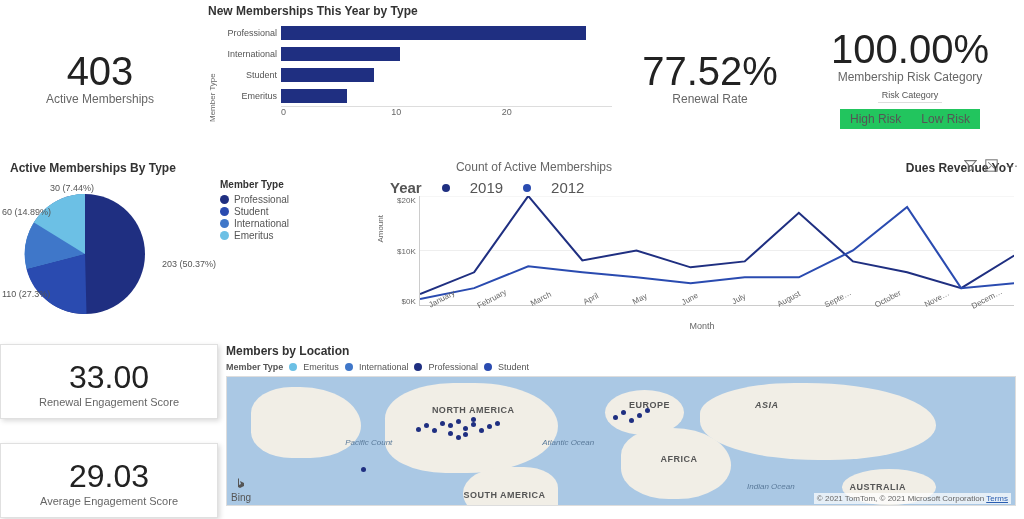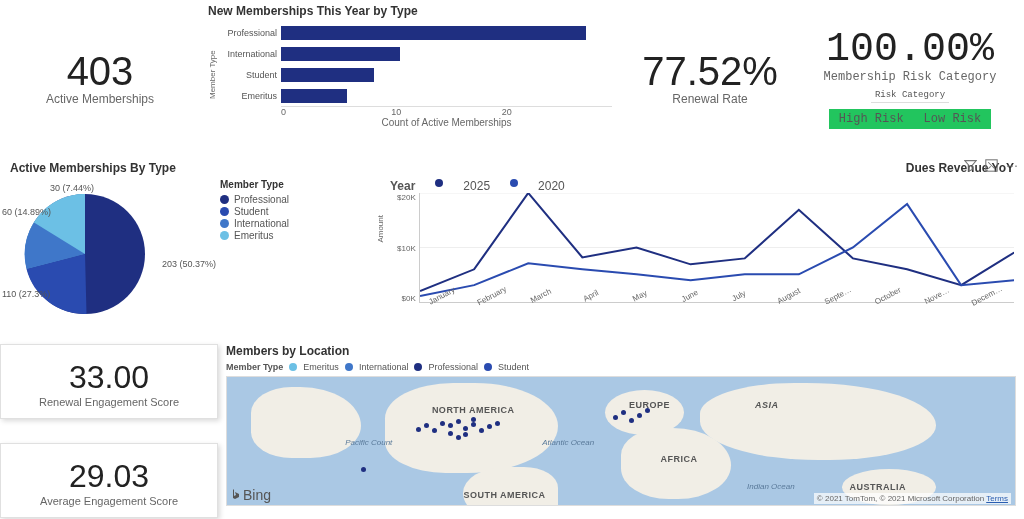--- a/index.html
+++ b/index.html
@@ -11,53 +11,53 @@
     height: 519px;
     overflow: hidden;
     position: relative;
   }
   .row1 { display: flex; align-items: flex-start; height: 155px; }
   .kpi { text-align: center; display:flex; flex-direction:column; justify-content:center; align-items:center; }
   .kpi .big { font-size: 40px; font-weight: 300; color: #222; }
   .kpi .lbl { font-size: 12px; color: #666; margin-top: -2px; }
   .kpi1 { width: 200px; height:155px; }
   .kpi3 { width: 180px; height:155px; }
-  .kpi4 { width: 220px; height:155px;font-family:Liberation Mono, monospace; }
+  .kpi4 { width: 220px; height:155px; }
 
   .barchart { width: 420px; padding: 4px 8px 0 8px; }
   .chart-title { font-size: 12px; font-weight: 600; color: #333; margin-bottom: 4px; }
   .barplot { display:flex; }
   .ylabel { font-size: 8px; color:#666; writing-mode: vertical-rl; transform: rotate(180deg); text-align:center; }
   .bars { flex:1; position:relative; }
   .barrow { display:flex; align-items:center; height:21px; }
   .barcat { width:64px; font-size:9px; color:#555; text-align:right; padding-right:4px; }
   .bartrack { flex:1; height:14px; position:relative; }
   .barfill { height:100%; background:#1f2f81; }
   .xaxis { display:flex; font-size:9px; color:#666; margin-left:64px; border-top:1px solid #ddd; }
   .xaxis span { flex:1; text-align:left; }
-  .xaxis-label { font-size:10px; color:#666; text-align:center; margin-left:64px; }
+  .xaxis-label { font-size:12px; color:#666; text-align:right; margin-left:64px;margin-top:43px; }
 
   .risk { text-align:center; }
   .risk-title { font-size:9px; color:#555; text-align:left; border-bottom:1px solid #ddd; padding:2px 4px; margin:4px 16px 6px; }
   .risk-btns { display:flex; justify-content:center; gap:0; margin:0 16px; }
   .risk-btn { background:#22c55e; font-size:12px; color:#555; padding:3px 10px; cursor:pointer; }
 
   .row2 { display:flex; height:185px; }
   .pie-card { width:380px; padding:6px 10px; }
   .pie-wrap { display:flex; margin-top:4px; }
   .pie-svg { width:150px; height:150px; }
   .pie-lbl { position:absolute; font-size:9px; color:#555; }
   .pie-legend { margin-left:18px; }
   .pie-legend .leg-title { font-size:10px; font-weight:600; margin-bottom:4px; }
   .legrow { display:flex; align-items:center; font-size:10px; color:#555; margin:1px 0; }
   .legdot { width:9px; height:9px; border-radius:50%; margin-right:5px; }
 
   .line-card { flex:1; padding:6px 10px; position:relative; }
   .line-header { display:flex; align-items:center; justify-content:flex-end; }
-  .line-legend { font-size:12px; color:#555; display:flex; gap:20px; }
+  .line-legend { font-size:15px; color:#555; display:flex; align-items:center; gap:20px; }
   .line-legend .dot { width:8px; height:8px; border-radius:50%; display:inline-block; }
   .line-svg { width:100%; height:130px; }
   .line-xlabels { display:flex; font-size:8px; color:#666; margin-left:30px; }
   .line-xlabels span { flex:1; text-align:center; transform:rotate(-28deg); transform-origin:left; white-space:nowrap; }
   .line-icons { position:absolute; top:4px; right:6px; display:flex; gap:8px; color:#777; font-size:12px; }
   .line-icons svg { cursor:pointer; }
 
   .row3 { display:flex; height:179px; }
   .col-cards { width:218px; display:flex; flex-direction:column; gap:24px; padding-top:4px; }
   .card { border:1px solid #e0e0e0; box-shadow:2px 2px 5px rgba(0,0,0,0.15); text-align:center; padding:14px 6px 10px; background:#fff; }
@@ -67,21 +67,21 @@
   .map-card { flex:1; padding:4px 8px; position:relative; }
   .map-legend { font-size:9px; color:#555; display:flex; align-items:center; gap:6px; margin:2px 0 4px; }
   .map-legend .dot { width:8px; height:8px; border-radius:50%; display:inline-block; }
   .map { width:100%; height:130px; background:linear-gradient(#aac8e4,#aac8e4); position:relative; border:1px solid #ddd; overflow:hidden; }
   .continent { position:absolute; font-size:9px; color:#555; font-weight:600; letter-spacing:0.5px;}
   .ocean { position:absolute; font-size:8px; color:#5a7a9a; font-style:italic; }
   .land { position:absolute; background:#f1eee6; border-radius:40%; }
   .pt { position:absolute; width:5px; height:5px; border-radius:50%; background:#1f2f81; }
   .attrib { position:absolute; bottom:1px; right:4px; font-size:8px; color:#666; background:rgba(255,255,255,0.7); padding:1px 3px; }
   .attrib a { color:#2a5db0; }
-  .bing { position:absolute; bottom:2px; left:4px; font-size:14px; color:#555; display:flex; align-items:center; gap:2px;}
+  .bing { position:absolute; bottom:2px; left:4px; font-size:10px; color:#555; display:flex; align-items:center; gap:2px;flex-direction:column;}
 </style>
 </head>
 <body>
 
 <div class="row1">
   <div class="kpi kpi1">
     <div class="big">403</div>
     <div class="lbl">Active Memberships</div>
   </div>
 
@@ -188,23 +188,23 @@
         </svg>
       <svg width="13" height="13" viewBox="0 0 16 16">
           <rect x="1" y="1" width="14" height="14" fill="none" stroke="#777" stroke-width="1.3"></rect>
           <path d="M4 4l8 8M4 12l3-3" stroke="#777" stroke-width="1.3"></path>
         </svg>
       <span style="cursor:pointer;">⋯</span>
     </div>
     <div class="line-legend">
       <b>Year</b>
       <span class="dot" style="background:#1f2f81"></span>
-        <span>2025</span>
+        <span>2019</span>
       <span class="dot" style="background:#2a4bb0"></span>
-        <span>2020</span>
+        <span>2012</span>
     </div>
     <div style="display:flex;">
       <div style="width:30px; display:flex; flex-direction:column; justify-content:space-between; font-size:8px; color:#666; text-align:right; padding-right:3px; height:110px;">
         <span>$20K</span>
         <span>$10K</span>
         <span>$0K</span>
       </div>
       <svg class="line-svg" viewBox="0 0 560 110" preserveAspectRatio="none" style="height:110px; border-bottom:1px solid #ccc; border-left:1px solid #ccc;">
         <line x1="0" y1="55" x2="560" y2="55" stroke="#eee"></line>
         <line x1="0" y1="0" x2="560" y2="0" stroke="#eee"></line>
@@ -219,20 +219,21 @@
         <span>April</span>
         <span>May</span>
         <span>June</span>
         <span>July</span>
         <span>August</span>
         <span>Septe…</span>
         <span>October</span>
         <span>Nove…</span>
         <span>Decem…</span>
     </div>
+    <div style="text-align:center; font-size:9px; color:#666; margin-top:6px;">Month</div>
     <div style="position:absolute; left:-4px; top:60px; font-size:8px; color:#666; writing-mode:vertical-rl; transform:rotate(180deg);">Amount</div>
   </div>
 </div>
 
 <div class="row3">
   <div class="col-cards">
     <div class="card">
       <div class="cbig">33.00</div>
       <div class="clbl">Renewal Engagement Score</div>
     </div>

